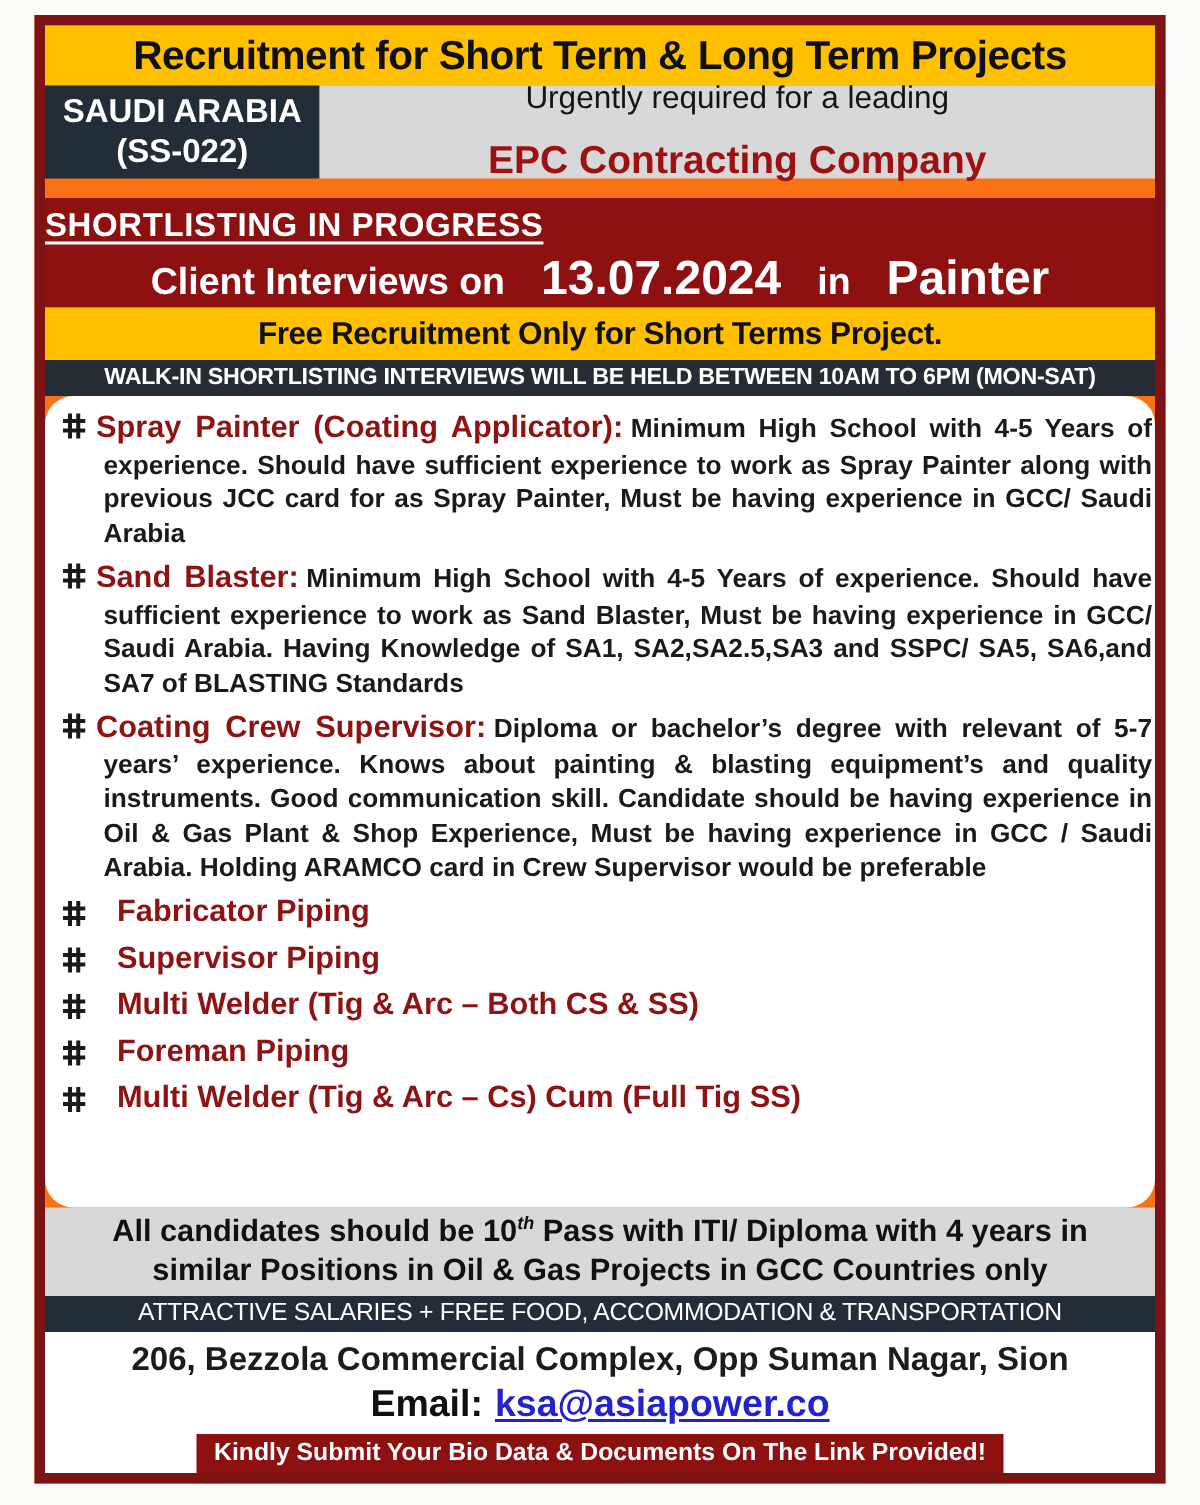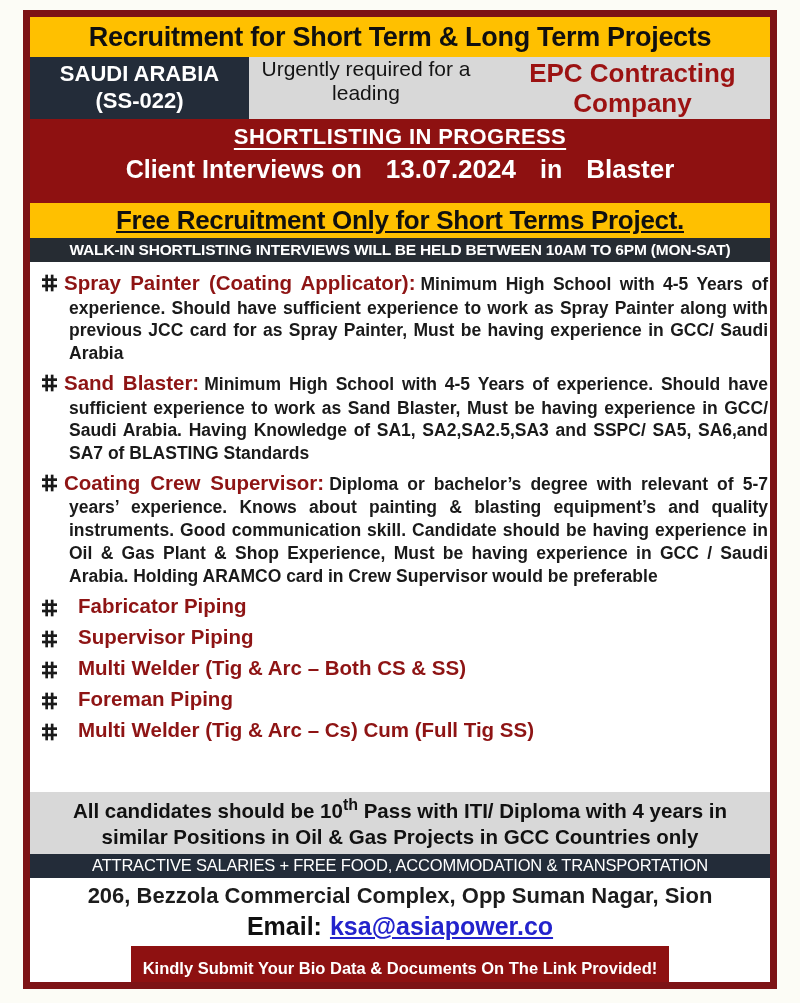--- a/index.html
+++ b/index.html
@@ -24,63 +24,63 @@
     background: #ffc000;
     height: 40px; flex: 0 0 40px;
     display: flex; align-items: center; justify-content: center;
     font-size: 27px; font-weight: bold; color: #101010;
     letter-spacing: -0.3px;
   }
 
   
   .row-boxes { display: flex; height: 62px; flex: 0 0 62px; }
   .box-navy {
-    width: 219px; background: #232c39; color: #ffffff;
+    width: 183px; background: #232c39; color: #ffffff;
     display: flex; flex-direction: column; align-items: center; justify-content: center;
     font-weight: bold; font-size: 22px; line-height: 1.22;
   }
   .box-gray {
     flex: 1; background: #d8d8d8; text-align: center;
-    display: flex; flex-direction: row;  gap: 12px;
+    display: flex; flex-direction: column; justify-content: center; gap: 12px;
   }
   .urgent1 { font-size: 21px; color: #141414; line-height: 1.15; }
   .urgent2 { font-size: 26px; color: #9c1212; font-weight: bold; line-height: 1.15; margin-top: 2px; }
 
   
   .band-maroon {
-    background: #8e1111; color: #ffffff; text-align: center;
-    padding: 5px 0 18px; flex: 0 0 auto;
+    background: #8e1111; color: #ffffff; text-align: left;
+    padding: 5px 0 1px; flex: 0 0 auto; margin-top: 13px;
   }
   .shortlisting {
     font-size: 22px; font-weight: bold; text-decoration: underline;
     text-underline-offset: 4px; letter-spacing: 0.4px;
   }
   .interview-line {
     margin-top: 4px;
     display: flex; justify-content: center; align-items: baseline; gap: 24px;
     font-size: 25px; font-weight: bold;
   }
-  .interview-line .big { font-size: 26px; }
+  .interview-line .big { font-size: 32px; }
 
   
   .band-gold2 {
     background: #ffc000; height: 35px; flex: 0 0 35px;
     display: flex; align-items: center; justify-content: center;
-    font-size: 26px; font-weight: bold; color: #101010; letter-spacing: -0.3px; text-decoration: underline;
+    font-size: 21px; font-weight: bold; color: #101010; letter-spacing: -0.3px;
   }
 
   
   .band-charcoal {
     background: #262c33; color: #ffffff; height: 24px; flex: 0 0 24px;
     display: flex; align-items: center; justify-content: center;
     font-size: 15.5px; font-weight: bold; letter-spacing: -0.2px;
   }
 
   
-  .content { flex: 1 1 auto; background: #ffffff; padding: 5px 2px 0 12px; overflow: hidden; }
+  .content { flex: 1 1 auto; background: #ffffff; padding: 5px 2px 0 12px; overflow: hidden; border-radius: 19px; }
   .pos-para {
     margin: 3px 0 5px 0;
     padding-left: 27px; text-indent: -27px;
     text-align: justify;
     font-size: 17.5px; font-weight: bold; color: #1a1a1a;
     line-height: 1.3;
   }
   .pos-title { color: #8e1414; font-size: 20.5px; }
   .pos-desc { margin-left: 5px; }
   .bullet svg { vertical-align: -2px; margin-right: 7px; }
@@ -90,34 +90,34 @@
     color: #8e1414; font-weight: bold; font-size: 20.5px;
   }
   .pos-item .bullet svg { vertical-align: middle; margin: 0; }
 
   
   .band-graynote {
     background: #d8d8d8; flex: 0 0 auto;
     text-align: center; padding: 3px 10px 4px;
     font-size: 20.5px; font-weight: bold; color: #111111; line-height: 1.25;
   }
-  .band-graynote sup { font-size: 16px; }
+  .band-graynote sup { font-size: 12px; font-style: italic; }
   .band-navy2 {
     background: #232c39; color: #ffffff; height: 24px; flex: 0 0 24px;
     display: flex; align-items: center; justify-content: center;
     font-size: 16.5px; font-weight: normal; letter-spacing: -0.2px;
   }
   .footer-white { background: #ffffff; text-align: center; padding-top: 4px; }
   .addr { font-size: 22px; font-weight: bold; color: #1c1c1c; line-height: 1.25; }
   .email-line { margin-top: 3px; font-size: 25px; font-weight: bold; color: #101010; }
   .email-line a { color: #2323cc; text-decoration: underline; margin-left: 8px; }
   .kindly {
     display: inline-block; background: #8e1111; color: #ffffff;
     font-size: 16.5px; font-weight: bold;
-    padding: 13px 12px 4px; margin-top: 5px;
+    padding: 3px 12px 4px; margin-top: 5px;
   }
 </style>
 </head>
 <body>
 
 <div class="poster">
 
   <div class="band-gold1">Recruitment for Short Term &amp; Long Term Projects</div>
 
   <div class="row-boxes">
@@ -130,21 +130,21 @@
       <div class="urgent2">EPC Contracting Company</div>
     </div>
   </div>
 
   <div class="band-maroon">
     <div class="shortlisting">SHORTLISTING IN PROGRESS</div>
     <div class="interview-line">
       <span>Client Interviews on</span>
       <span class="big">13.07.2024</span>
       <span>in</span>
-      <span class="big">Blaster</span>
+      <span class="big">Painter</span>
     </div>
   </div>
 
   <div class="band-gold2">Free Recruitment Only for Short Terms Project.</div>
 
   <div class="band-charcoal">WALK-IN SHORTLISTING INTERVIEWS WILL BE HELD BETWEEN 10AM TO 6PM (MON-SAT)</div>
 
   <div class="content">
 
     <p class="pos-para">

